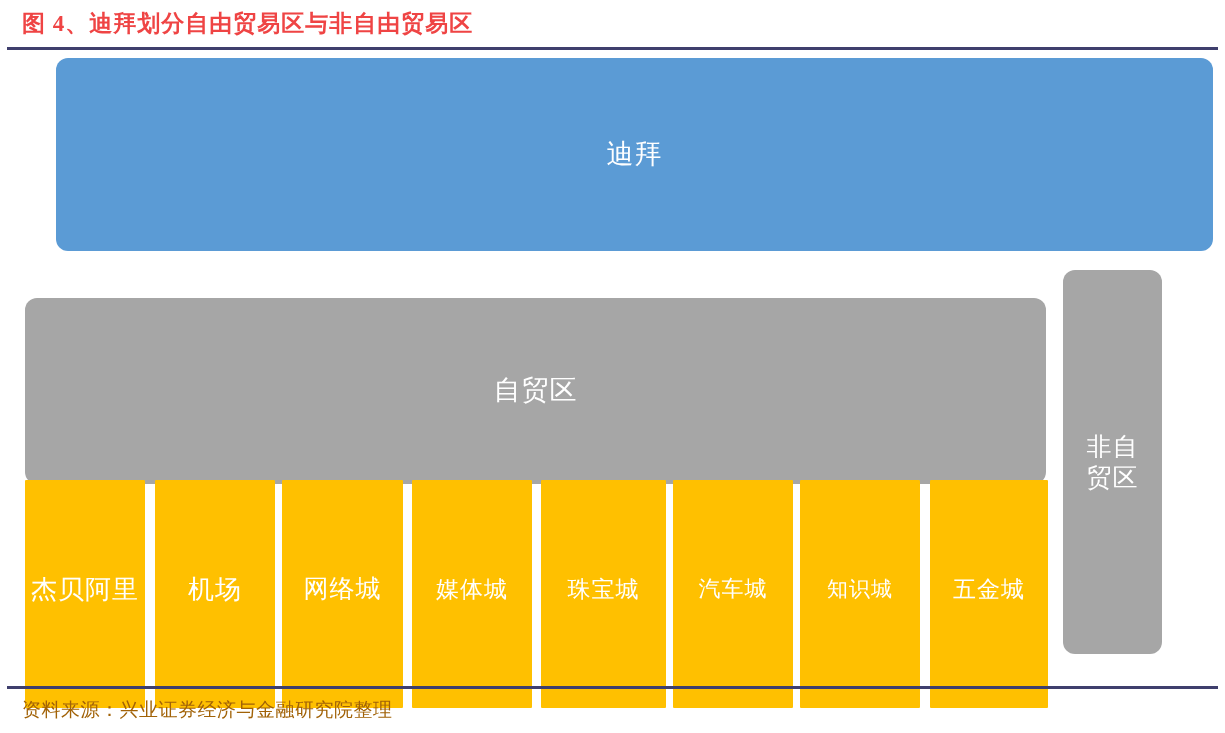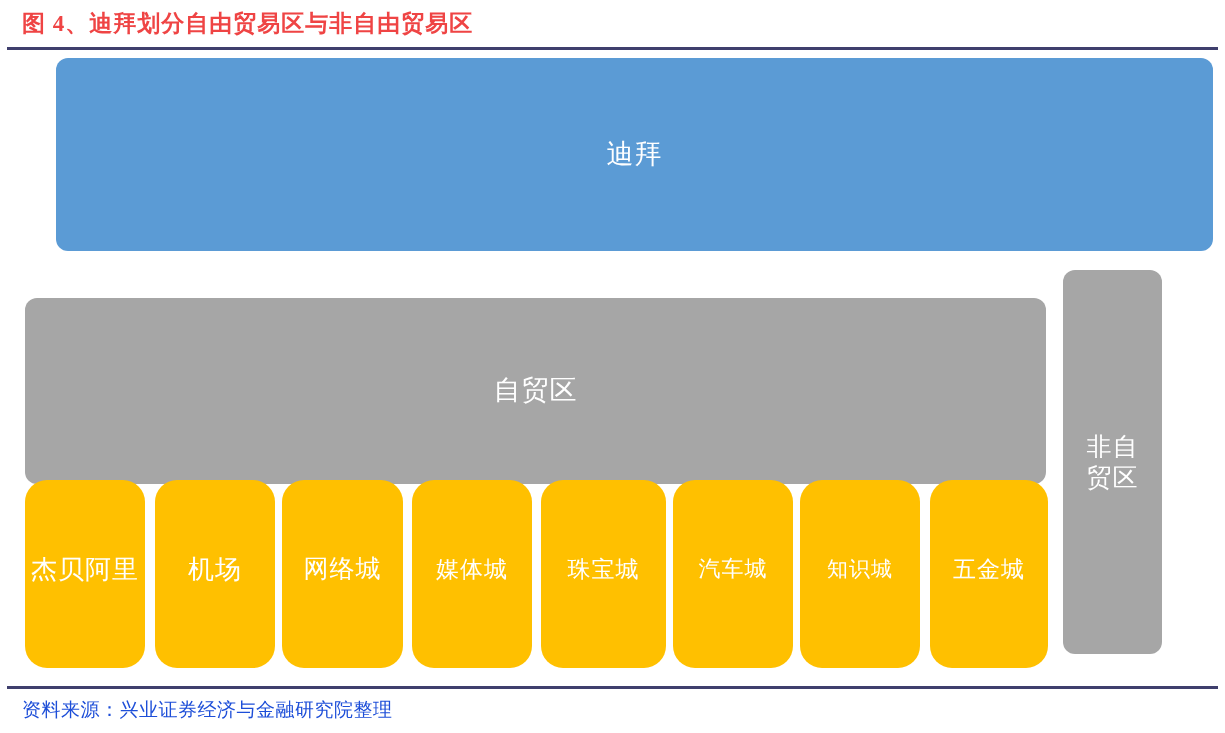--- a/index.html
+++ b/index.html
@@ -92,23 +92,23 @@
     height: 384px;
     background: #a6a6a6;
     font-size: 25px;
     padding: 0 16px;
     justify-content: flex-end;
   }
 
   
   .leaf {
     top: 480px;
-    height: 188px;
+    height: 228px;
     background: #ffc000;
-    border-radius: 22px;
+    border-radius: 1px;
     padding: 0 6px;
     align-items: center;
   }
   .leaf .leaf-label {
     display: block;
     width: 100%;
     transform: translateY(-5px);
   }
 
   #leaf-0 { left: 25px;  width: 120px; font-size: 26px; }
@@ -121,21 +121,21 @@
   #leaf-7 { left: 930px; width: 118px; font-size: 23px; justify-content: center; }
 
   
   #source-note {
     position: absolute;
     left: 22px;
     top: 697px;
     font-family: "Liberation Serif", serif;
     font-size: 19px;
     letter-spacing: 0.5px;
-    color: #1d4ed8;
+    color: #a16207;
     white-space: nowrap;
   }
 </style>
 </head>
 <body>
 
 <div id="figure-title">图 4、迪拜划分自由贸易区与非自由贸易区</div>
 
 <div class="rule" id="rule-top"></div>
 

